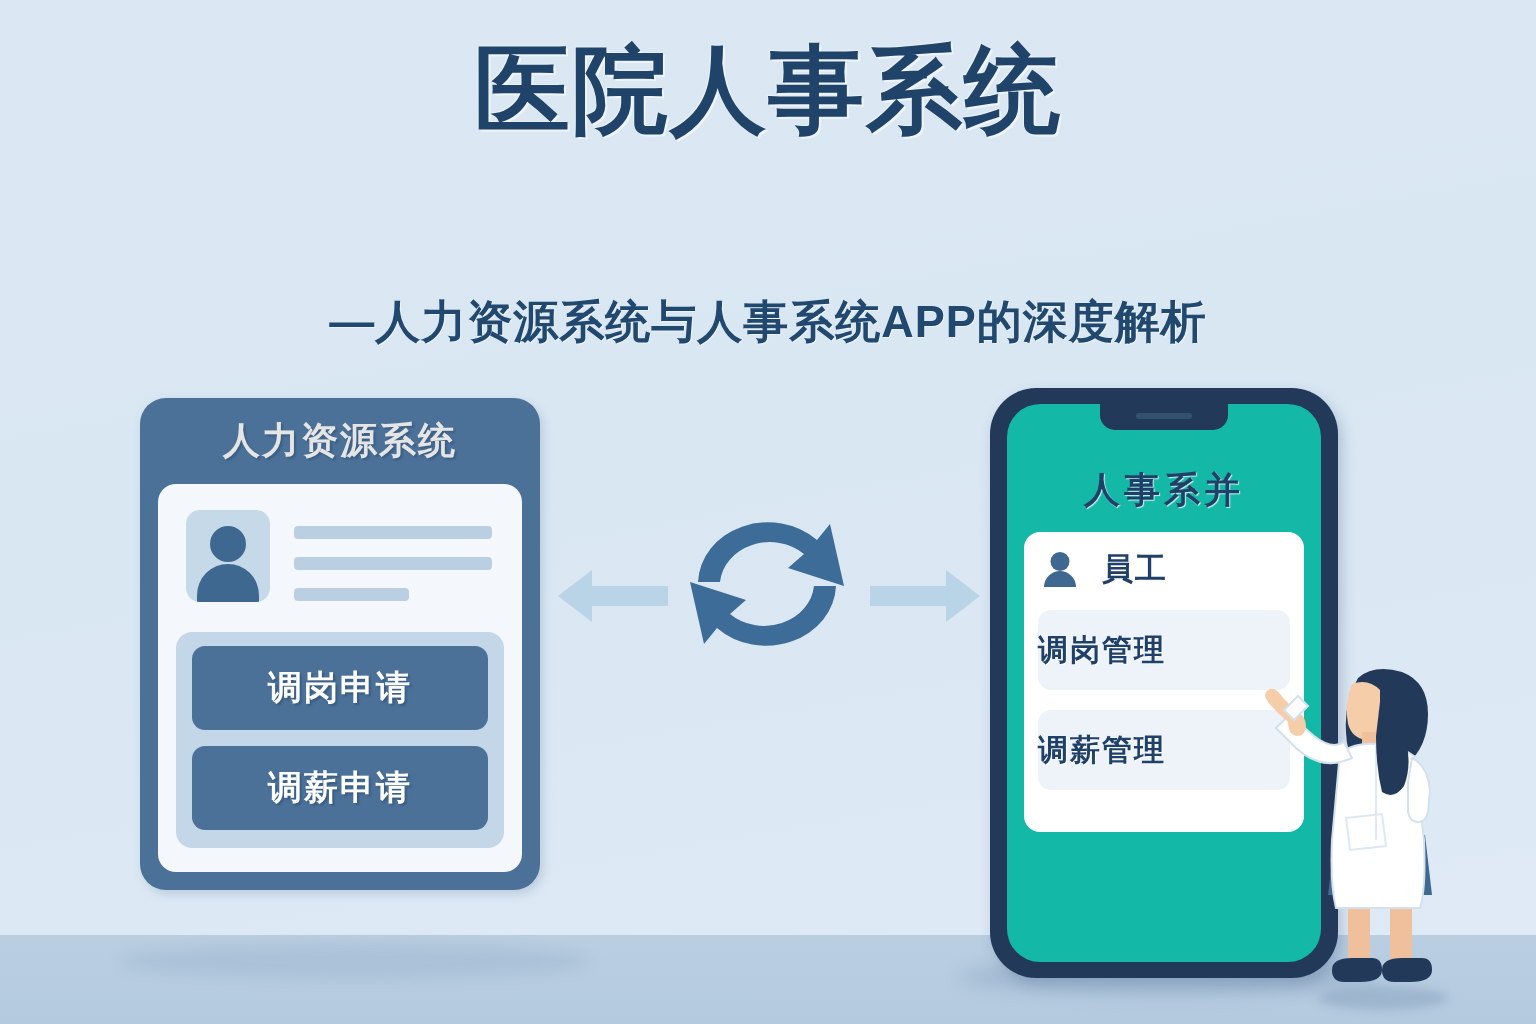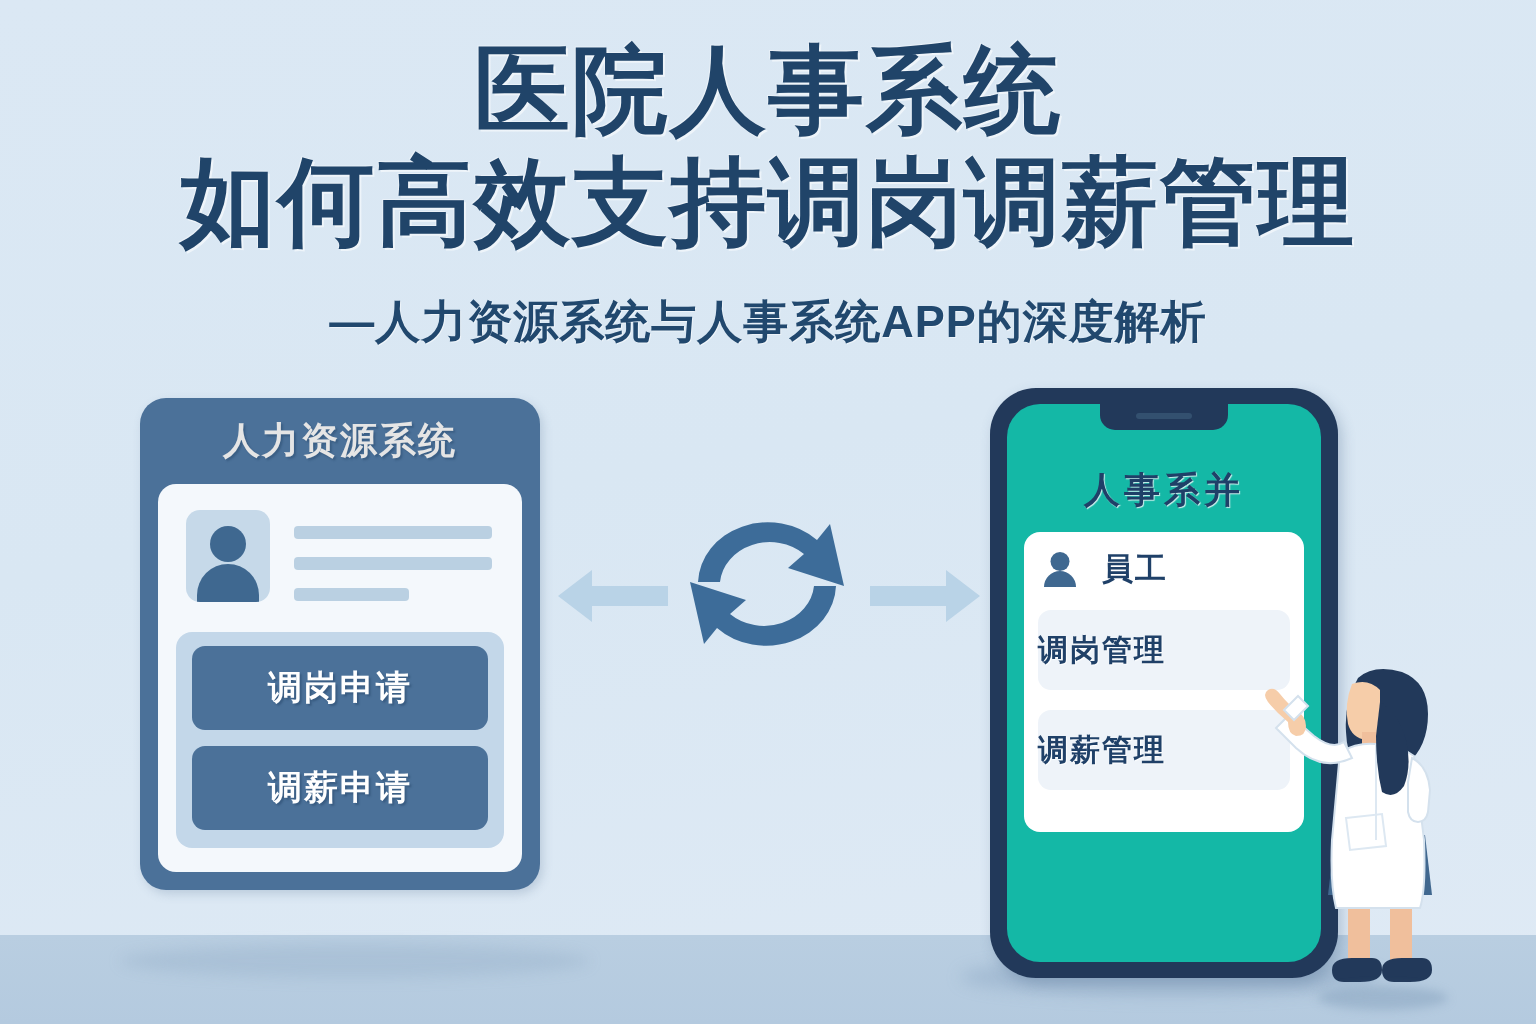--- a/index.html
+++ b/index.html
@@ -203,21 +203,20 @@
 <body>
 
 <div id="stage">
 
   <div class="floor"></div>
   <div class="floor-shadow-left"></div>
   <div class="floor-shadow-phone"></div>
 
   <div class="headline">
     <div class="line1">医院人事系统</div>
-    <div class="line2">如何高效支持调岗调薪管理</div>
   </div>
   <div class="subtitle">—人力资源系统与人事系统APP的深度解析</div>
 
   <div class="hr-card">
     <div class="hr-card-title">人力资源系统</div>
     <div class="hr-card-body">
 
       <div class="profile-row">
         <div class="avatar-box">
           <div class="avatar-head"></div>

